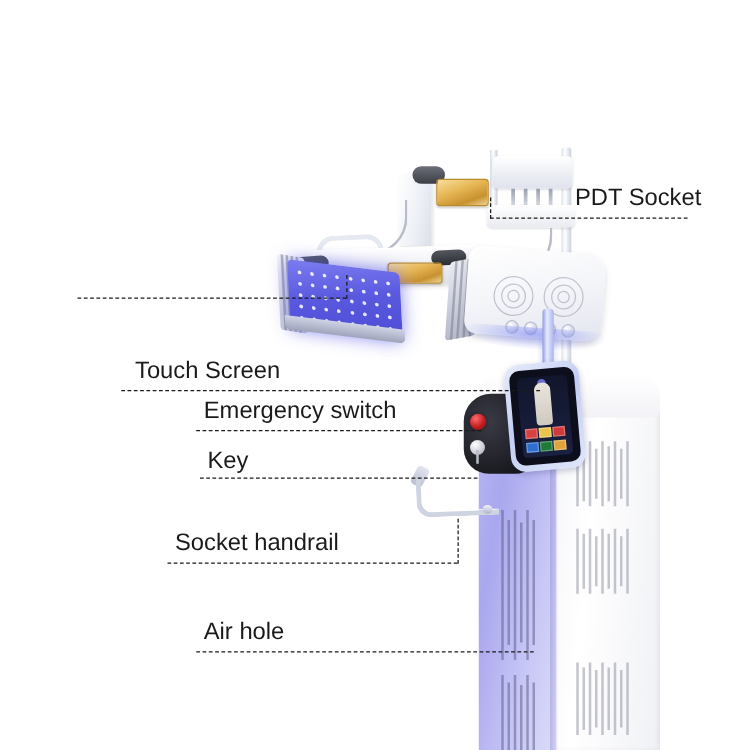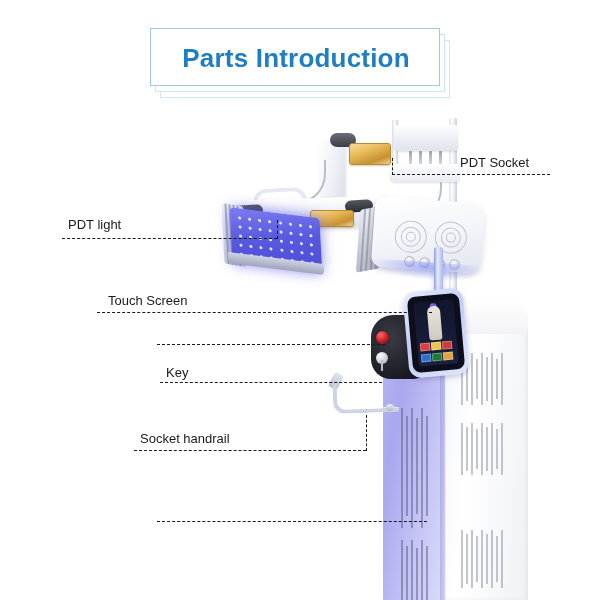--- a/index.html
+++ b/index.html
@@ -22,21 +22,21 @@
     position:absolute;left:0;top:0;width:290px;height:58px;
     display:flex;align-items:center;justify-content:center;
     color:#1f7ec2;font-size:26px;font-weight:bold;letter-spacing:.2px;
     white-space:nowrap;
   }
 
   
   .callout{position:absolute;}
   .callout .ctext{
     position:absolute;left:0;bottom:2px;white-space:nowrap;
-    font-size:13px;color:#1a1a1a;font-family:"Liberation Sans", sans-serif;
+    font-size:19px;color:#1a1a1a;font-family:"Liberation Sans", sans-serif;
   }
   .cline{position:absolute;border-top:1px dashed #1a1a1a;height:0;}
   .cvert{position:absolute;border-left:1px dashed #1a1a1a;width:0;}
 
   
   #machine{position:absolute;left:0;top:0;width:600px;height:600px;}
 
   
   .tower-front{
     position:absolute;left:383px;top:318px;width:62px;height:282px;
@@ -271,27 +271,20 @@
   .cable{
     position:absolute;border:2px solid #b9bdc9;border-top:none;border-left:none;
     border-radius:0 0 40px 0;background:transparent;
   }
 </style>
 </head>
 <body>
 
 <div id="stage">
 
-  <div id="title-wrap">
-    <div class="title-card tc3"></div>
-    <div class="title-card tc2"></div>
-    <div class="title-card tc1">
-      <div id="page-title">Parts Introduction</div>
-    </div>
-  </div>
 
   <div id="machine">
 
     <div class="colrail"></div>
     <div class="colrail2"></div>
 
     <div class="sock-top"></div>
     <div class="pin" style="left:409px;"></div>
     <div class="pin" style="left:419px;"></div>
     <div class="pin" style="left:429px;"></div>
@@ -471,39 +464,42 @@
     </div>
 
   </div>
 
   <div class="callout" style="left:460px;top:150px;width:90px;height:22px;">
     <div class="ctext">PDT Socket</div>
   </div>
   <div class="cline" style="left:392px;top:174px;width:158px;"></div>
   <div class="cvert" style="left:392px;top:158px;height:17px;"></div>
 
-  <div class="callout" style="left:68px;top:212px;width:100px;height:22px;">
-    <div class="ctext">PDT light</div>
-  </div>
   <div class="cline" style="left:62px;top:238px;width:215px;"></div>
   <div class="cvert" style="left:277px;top:220px;height:19px;"></div>
 
   <div class="callout" style="left:108px;top:288px;width:110px;height:22px;">
     <div class="ctext">Touch Screen</div>
   </div>
   <div class="cline" style="left:97px;top:312px;width:335px;"></div>
 
+  <div class="callout" style="left:163px;top:320px;width:140px;height:22px;">
+    <div class="ctext">Emergency switch</div>
+  </div>
   <div class="cline" style="left:157px;top:344px;width:228px;"></div>
 
   <div class="callout" style="left:166px;top:360px;width:40px;height:22px;">
     <div class="ctext">Key</div>
   </div>
   <div class="cline" style="left:160px;top:382px;width:222px;"></div>
 
   <div class="callout" style="left:140px;top:426px;width:120px;height:22px;">
     <div class="ctext">Socket handrail</div>
   </div>
   <div class="cline" style="left:134px;top:450px;width:232px;"></div>
   <div class="cvert" style="left:366px;top:415px;height:36px;"></div>
 
+  <div class="callout" style="left:163px;top:497px;width:80px;height:22px;">
+    <div class="ctext">Air hole</div>
+  </div>
   <div class="cline" style="left:157px;top:521px;width:270px;"></div>
 
 </div>
 
 </body></html>

